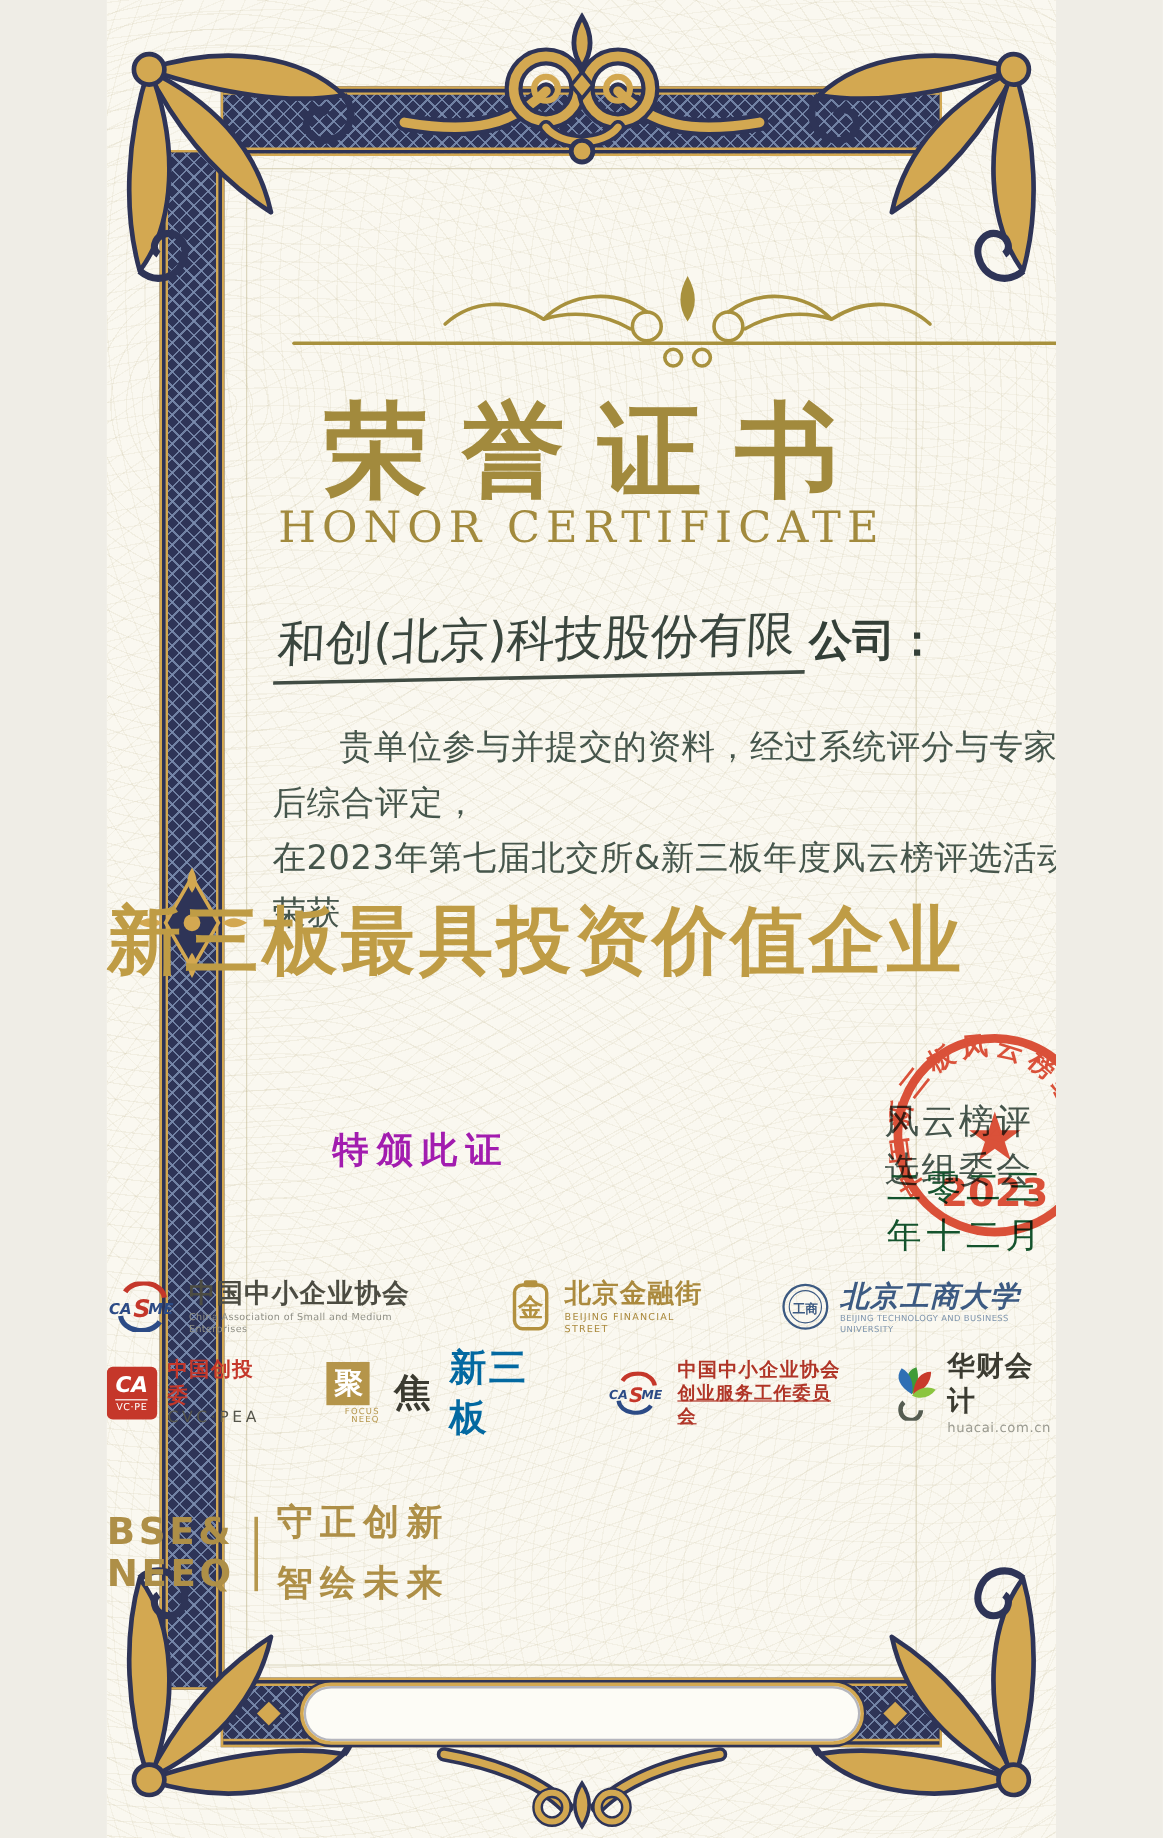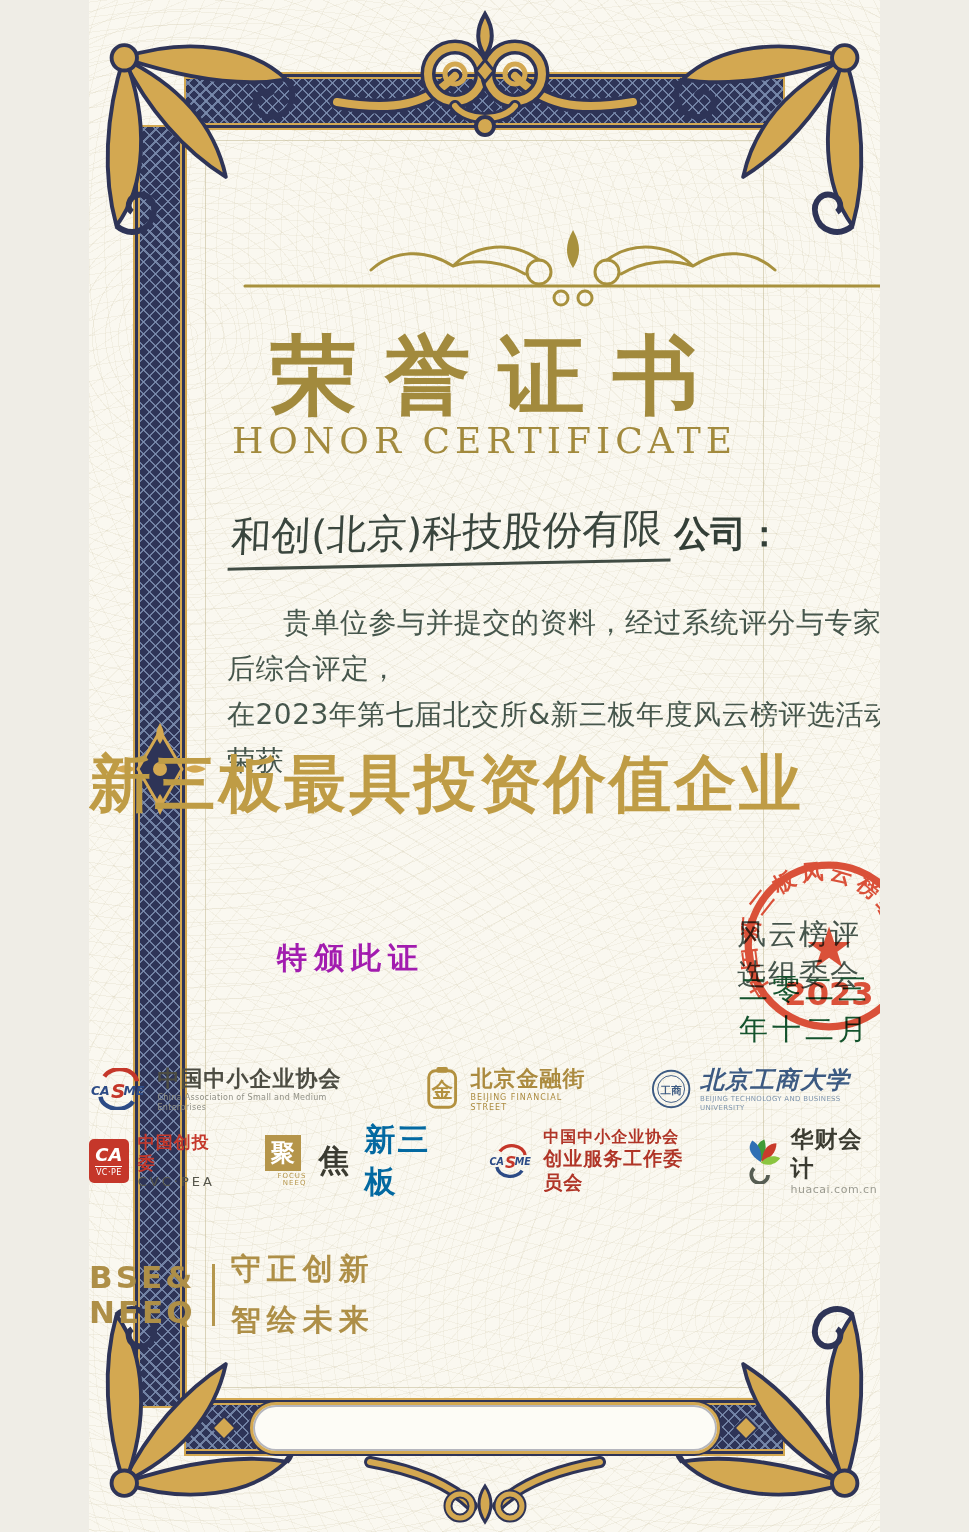--- a/index.html
+++ b/index.html
@@ -91,21 +91,21 @@
   .cvc-box .ca{font-style:italic;font-weight:bold;font-size:18px;border-bottom:1.5px solid #fff;padding-bottom:2px;margin-bottom:2px;}
   .cvc-box .vcpe{font-size:8px;letter-spacing:.5px;}
   .cvc-text .cn{color:#c5372a;font-size:17px;}
   .cvc-text .sub{color:#55554b;font-size:13px;letter-spacing:3px;}
   .neeq-col{display:flex;flex-direction:column;align-items:center;line-height:1;}
   .neeq-box{width:36px;height:36px;background:#b5954a;color:#fff;font-weight:bold;font-size:24px;display:flex;align-items:center;justify-content:center;}
   .neeq-cap{font-size:7px;color:#b5954a;letter-spacing:1px;margin-top:2px;font-weight:normal;text-align:right;}
   .neeq-dark{font-size:31px;font-weight:bold;color:#3b3b31;margin-left:3px;}
   .neeq-gold{font-size:31px;font-weight:bold;color:#0369a1;font-family:var(--serif);margin-left:6px;letter-spacing:2px;}
   .red-co .cn{color:#b03527;font-size:16px;}
-  .red-co .sub{color:#b03527;font-size:19px;font-weight:bold;letter-spacing:1px;}
+  .red-co .sub{color:#b03527;font-size:15px;font-weight:bold;letter-spacing:1px;text-decoration:underline;}
   .huacai-icon{width:42px;height:46px;}
   .huacai-co .cn{font-size:23px;color:#3b3b31;}
   .huacai-co .sub{font-size:11px;color:#9a9a90;letter-spacing:.5px;}
   
   .footer{position:absolute;top:1252px;left:0;width:100%;display:flex;flex-direction:row;align-items:center;z-index:4;}
   .brand-row{display:flex;align-items:center;gap:16px;}
   .brand-col{display:flex;flex-direction:column;line-height:1.1;color:#ae8f47;font-weight:bold;font-size:31px;letter-spacing:3px;font-family:var(--sans);}
   .brand-divider{width:3px;height:62px;background:#b5974d;}
   .slogan-col{display:flex;flex-direction:column;line-height:1.15;color:#ae8f47;font-weight:bold;font-size:30px;letter-spacing:6px;font-family:var(--serif);gap:16px;}
   .event-line{margin-top:10px;color:#ae8f47;font-weight:bold;font-size:18px;letter-spacing:2px;font-family:var(--serif);}

